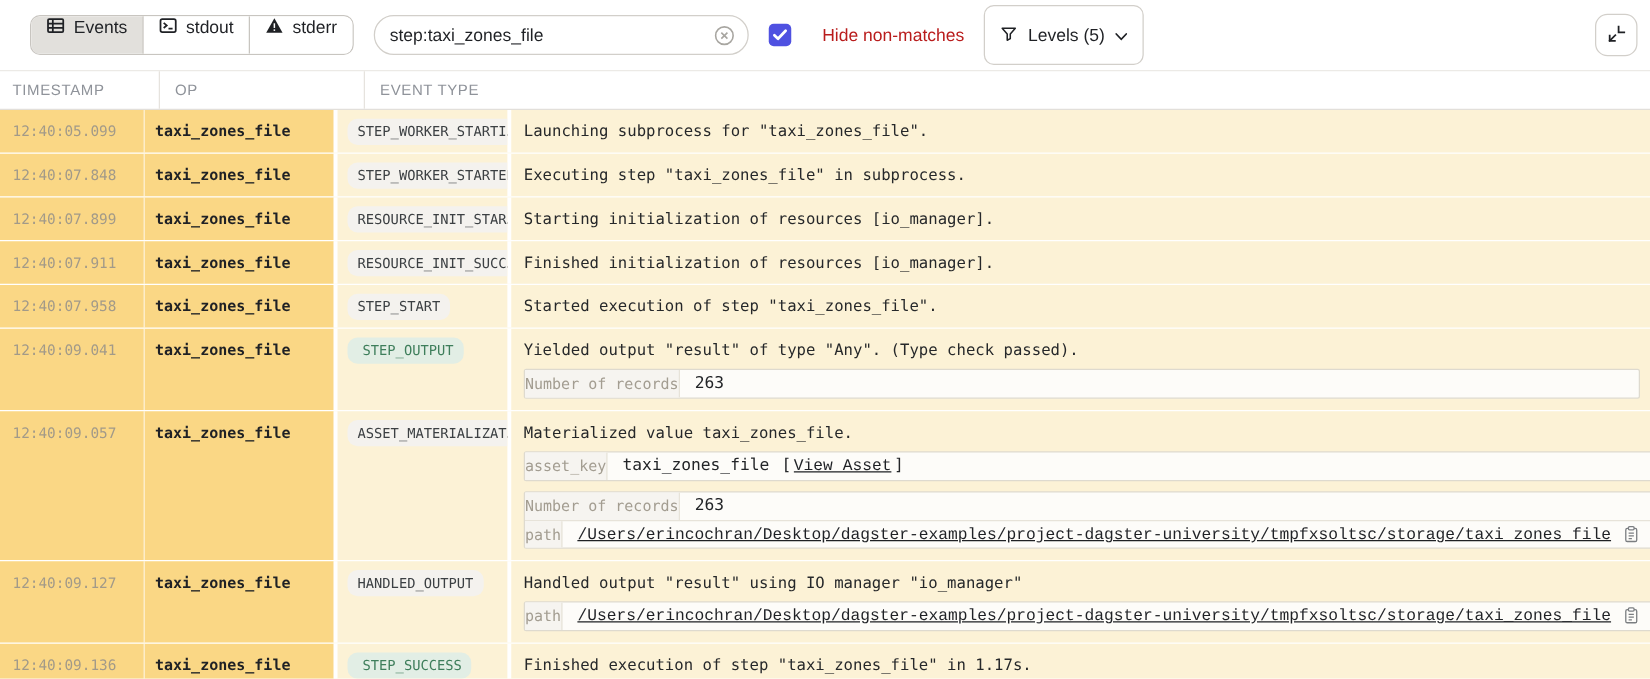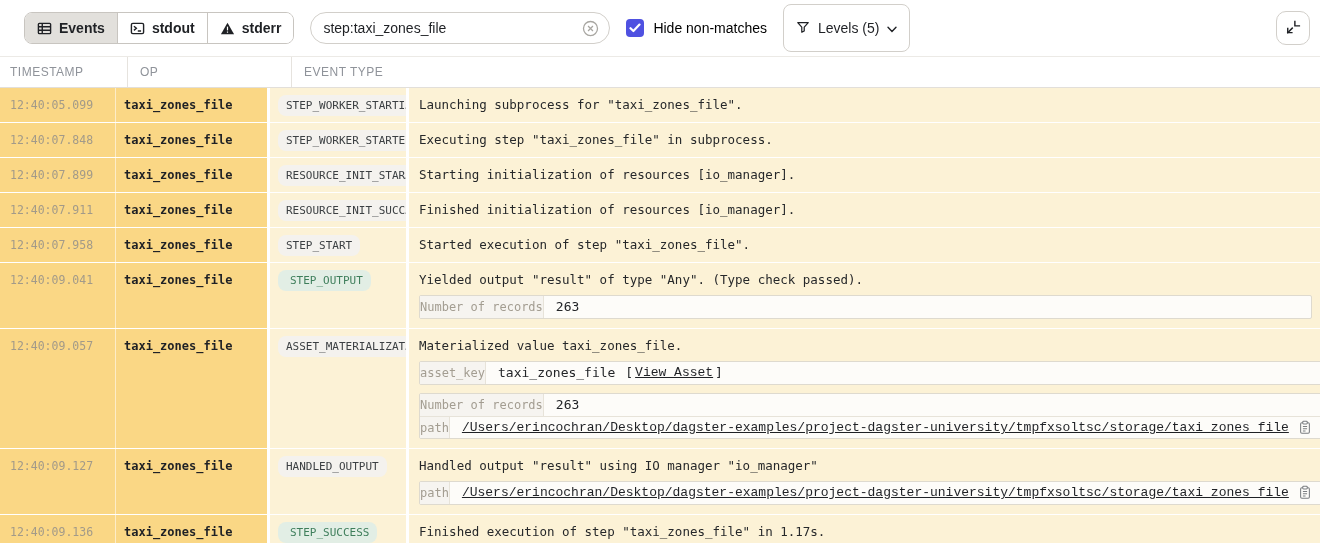--- a/index.html
+++ b/index.html
@@ -2,30 +2,30 @@
 <html style="--accent: #4F51E1; --gold: #FAD785; --cream: #FCF2D6; --success-text: #3E7E5B; --success-bg: #E2EEE5;"><head>
 <meta charset="utf-8">
 <style>
   * { box-sizing: border-box; margin: 0; padding: 0; }
   body { background: #fff; font-family: "Liberation Sans", sans-serif; }
   .app { width: 1320px; height: 543px; overflow: hidden; background: #fff; position: relative; }
 
   
   .toolbar { height: 56px; display: flex; align-items: center; padding: 0 8px 0 24px; gap: 16px; background: #fff; }
   .segmented { display: flex; height: 32px; border: 1px solid #C8C5C0; border-radius: 8px; overflow: hidden; background: #fff; }
-  .seg { display: flex; align-items: center; gap: 7px; padding: 0 12px; font-size: 14px; color: #1F2125; background: #fff; border: none; border-right: 1px solid #C8C5C0; cursor: pointer; font-family: inherit; font-weight: bold; }
+  .seg { display: flex; align-items: flex-start; gap: 7px; padding: 0 12px; font-size: 14px; color: #1F2125; background: #fff; border: none; border-right: 1px solid #C8C5C0; cursor: pointer; font-family: inherit; }
   .seg:last-child { border-right: none; }
   .seg.active { background: #E2E0DC; }
   .seg svg { display: block; }
 
   .search { flex: 0 0 300px; height: 32px; border: 1px solid #D2CFCA; border-radius: 16px; display: flex; align-items: center; padding: 0 10px 0 12px; gap: 8px; }
   .search input { flex: 1; border: none; outline: none; font-size: 14px; color: #1F2125; font-family: "Liberation Sans", sans-serif; background: transparent; }
   .clearbtn { display: flex; cursor: pointer; }
 
-  .chk { display: flex; align-items: center; gap: 9px; font-size: 14px; color: #000000; cursor: pointer; white-space: nowrap; }
+  .chk { display: flex; align-items: center; gap: 25px; font-size: 14px; color: #b91c1c; cursor: pointer; white-space: nowrap; }
   .chkbox { width: 18px; height: 18px; border-radius: 4px; background: var(--accent, #4F51E1); display: flex; align-items: center; justify-content: center; }
 
   .levels { height: 48px; display: flex; align-items: center; gap: 8px; padding: 0 12px; border: 1px solid #D2CFCA; border-radius: 8px; background: #fff; font-size: 14px; color: #1F2125; cursor: pointer; font-family: inherit; white-space: nowrap; }
 
   .spacer { flex: 1; }
   .collapsebtn { width: 34px; height: 34px; border: 1px solid #D2CFCA; border-radius: 10px; background: #fff; display: flex; align-items: center; justify-content: center; cursor: pointer; margin-right: 2px; }
 
   
   .grid4 { display: grid; grid-template-columns: 115px 152px 139px 1fr; }
   .thead { height: 32px; border-top: 1px solid #ECEAE6; border-bottom: 1px solid #E2DFDA; gap: 12px; }

